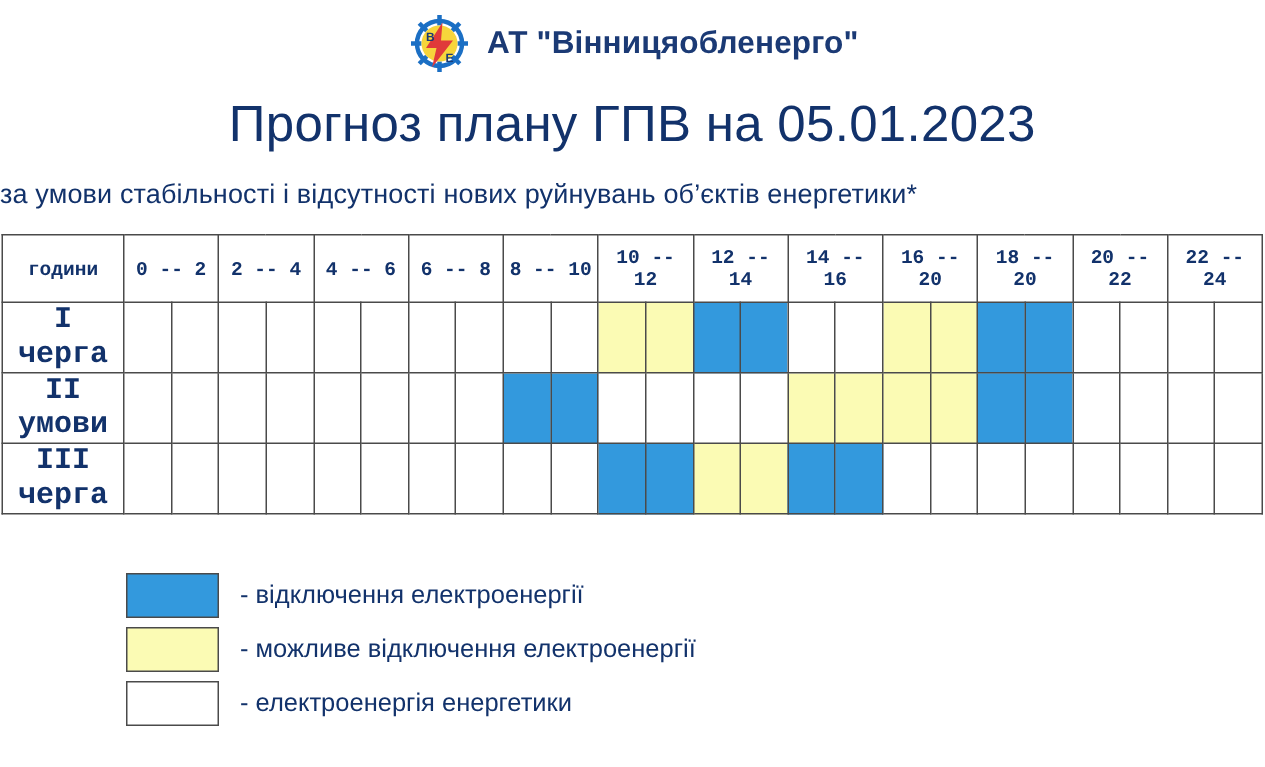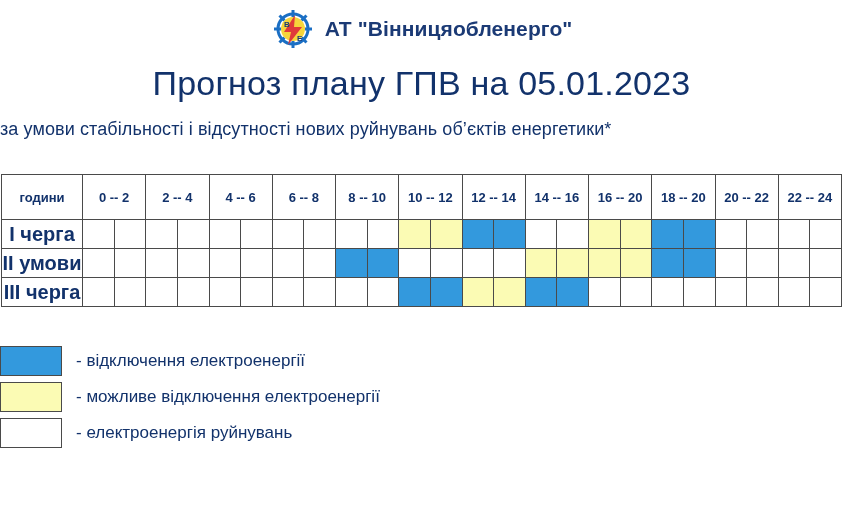--- a/index.html
+++ b/index.html
@@ -51,22 +51,23 @@
   .subtitle {
     text-align: left;
     font-size: 18px;
     color: #12326b;
     margin-top: 16px;
     letter-spacing: 0.1px;
   }
 
   
   .table-wrap {
-    margin-top: 34px;
+    margin-top: 16px;
     padding: 0 1px;
+    font-family: Liberation Mono, monospace;
   }
   table.sched {
     border-collapse: collapse;
     width: 841px;
     table-layout: fixed;
   }
   table.sched th, table.sched td {
     border: 1px solid #4a4a4a;
     height: 28px;
     padding: 0;
@@ -92,20 +93,21 @@
     text-align: left;
     padding-left: 8px;
   }
   td.cell { background: #ffffff; }
   td.cell.on  { background: #3399dd; }
   td.cell.may { background: #fbfbb4; }
 
   
   .legend {
     margin-top: 36px;
+    padding-left: 84px;
   }
   .legend-row {
     display: flex;
     align-items: center;
     height: 36px;
   }
   .swatch {
     width: 62px;
     height: 30px;
     border: 1px solid #4a4a4a;
@@ -259,15 +261,15 @@
   <div class="legend-row">
     <span class="swatch" style="background: rgb(51, 153, 221);"></span>
     <span class="legend-text">- відключення електроенергії</span>
   </div>
   <div class="legend-row">
     <span class="swatch" style="background: rgb(251, 251, 180);"></span>
     <span class="legend-text">- можливе відключення електроенергії</span>
   </div>
   <div class="legend-row">
     <span class="swatch" style="background: rgb(255, 255, 255);"></span>
-    <span class="legend-text">- електроенергія руйнувань</span>
+    <span class="legend-text">- електроенергія енергетики</span>
   </div>
 </div>
 
 </body></html>

